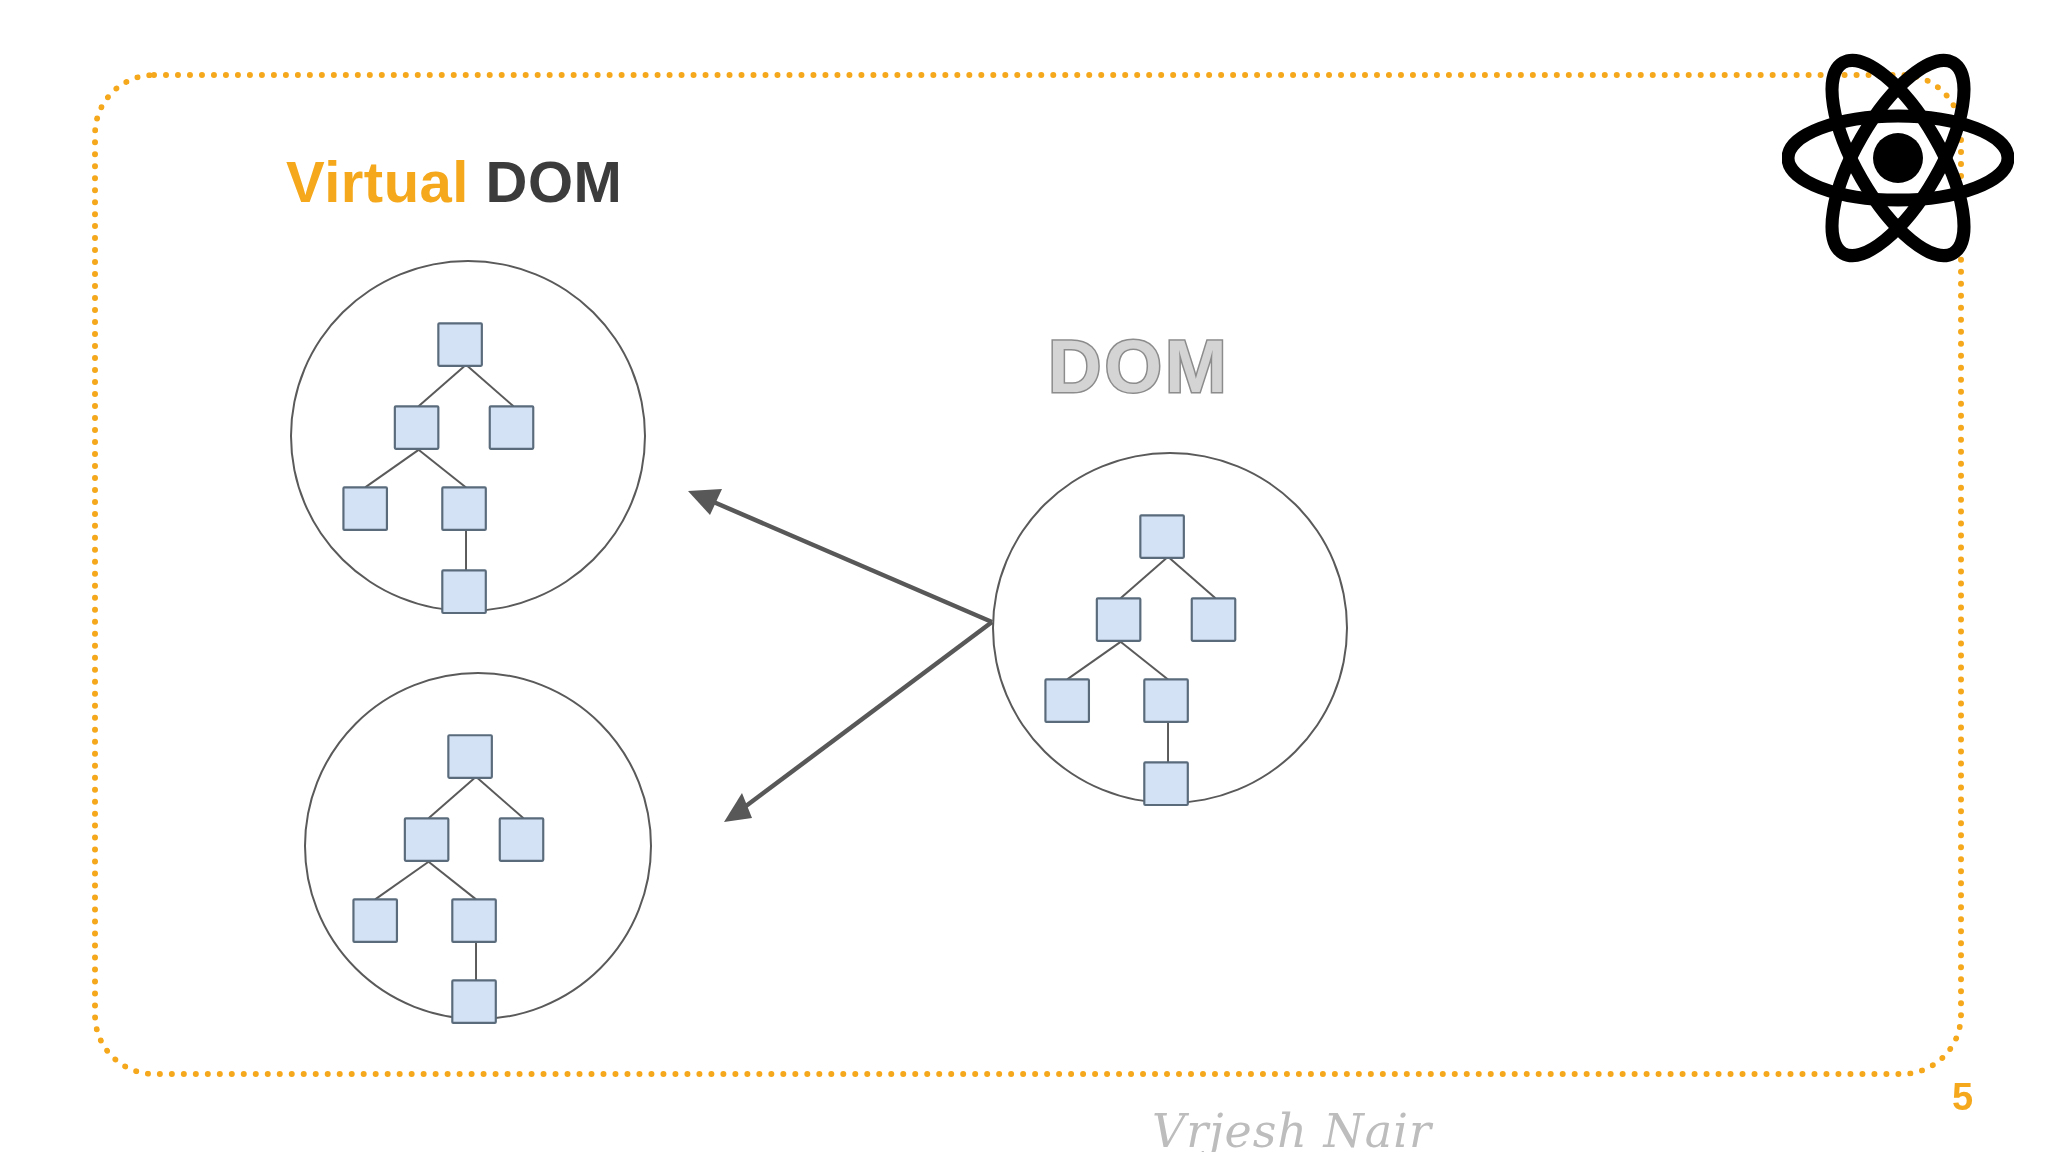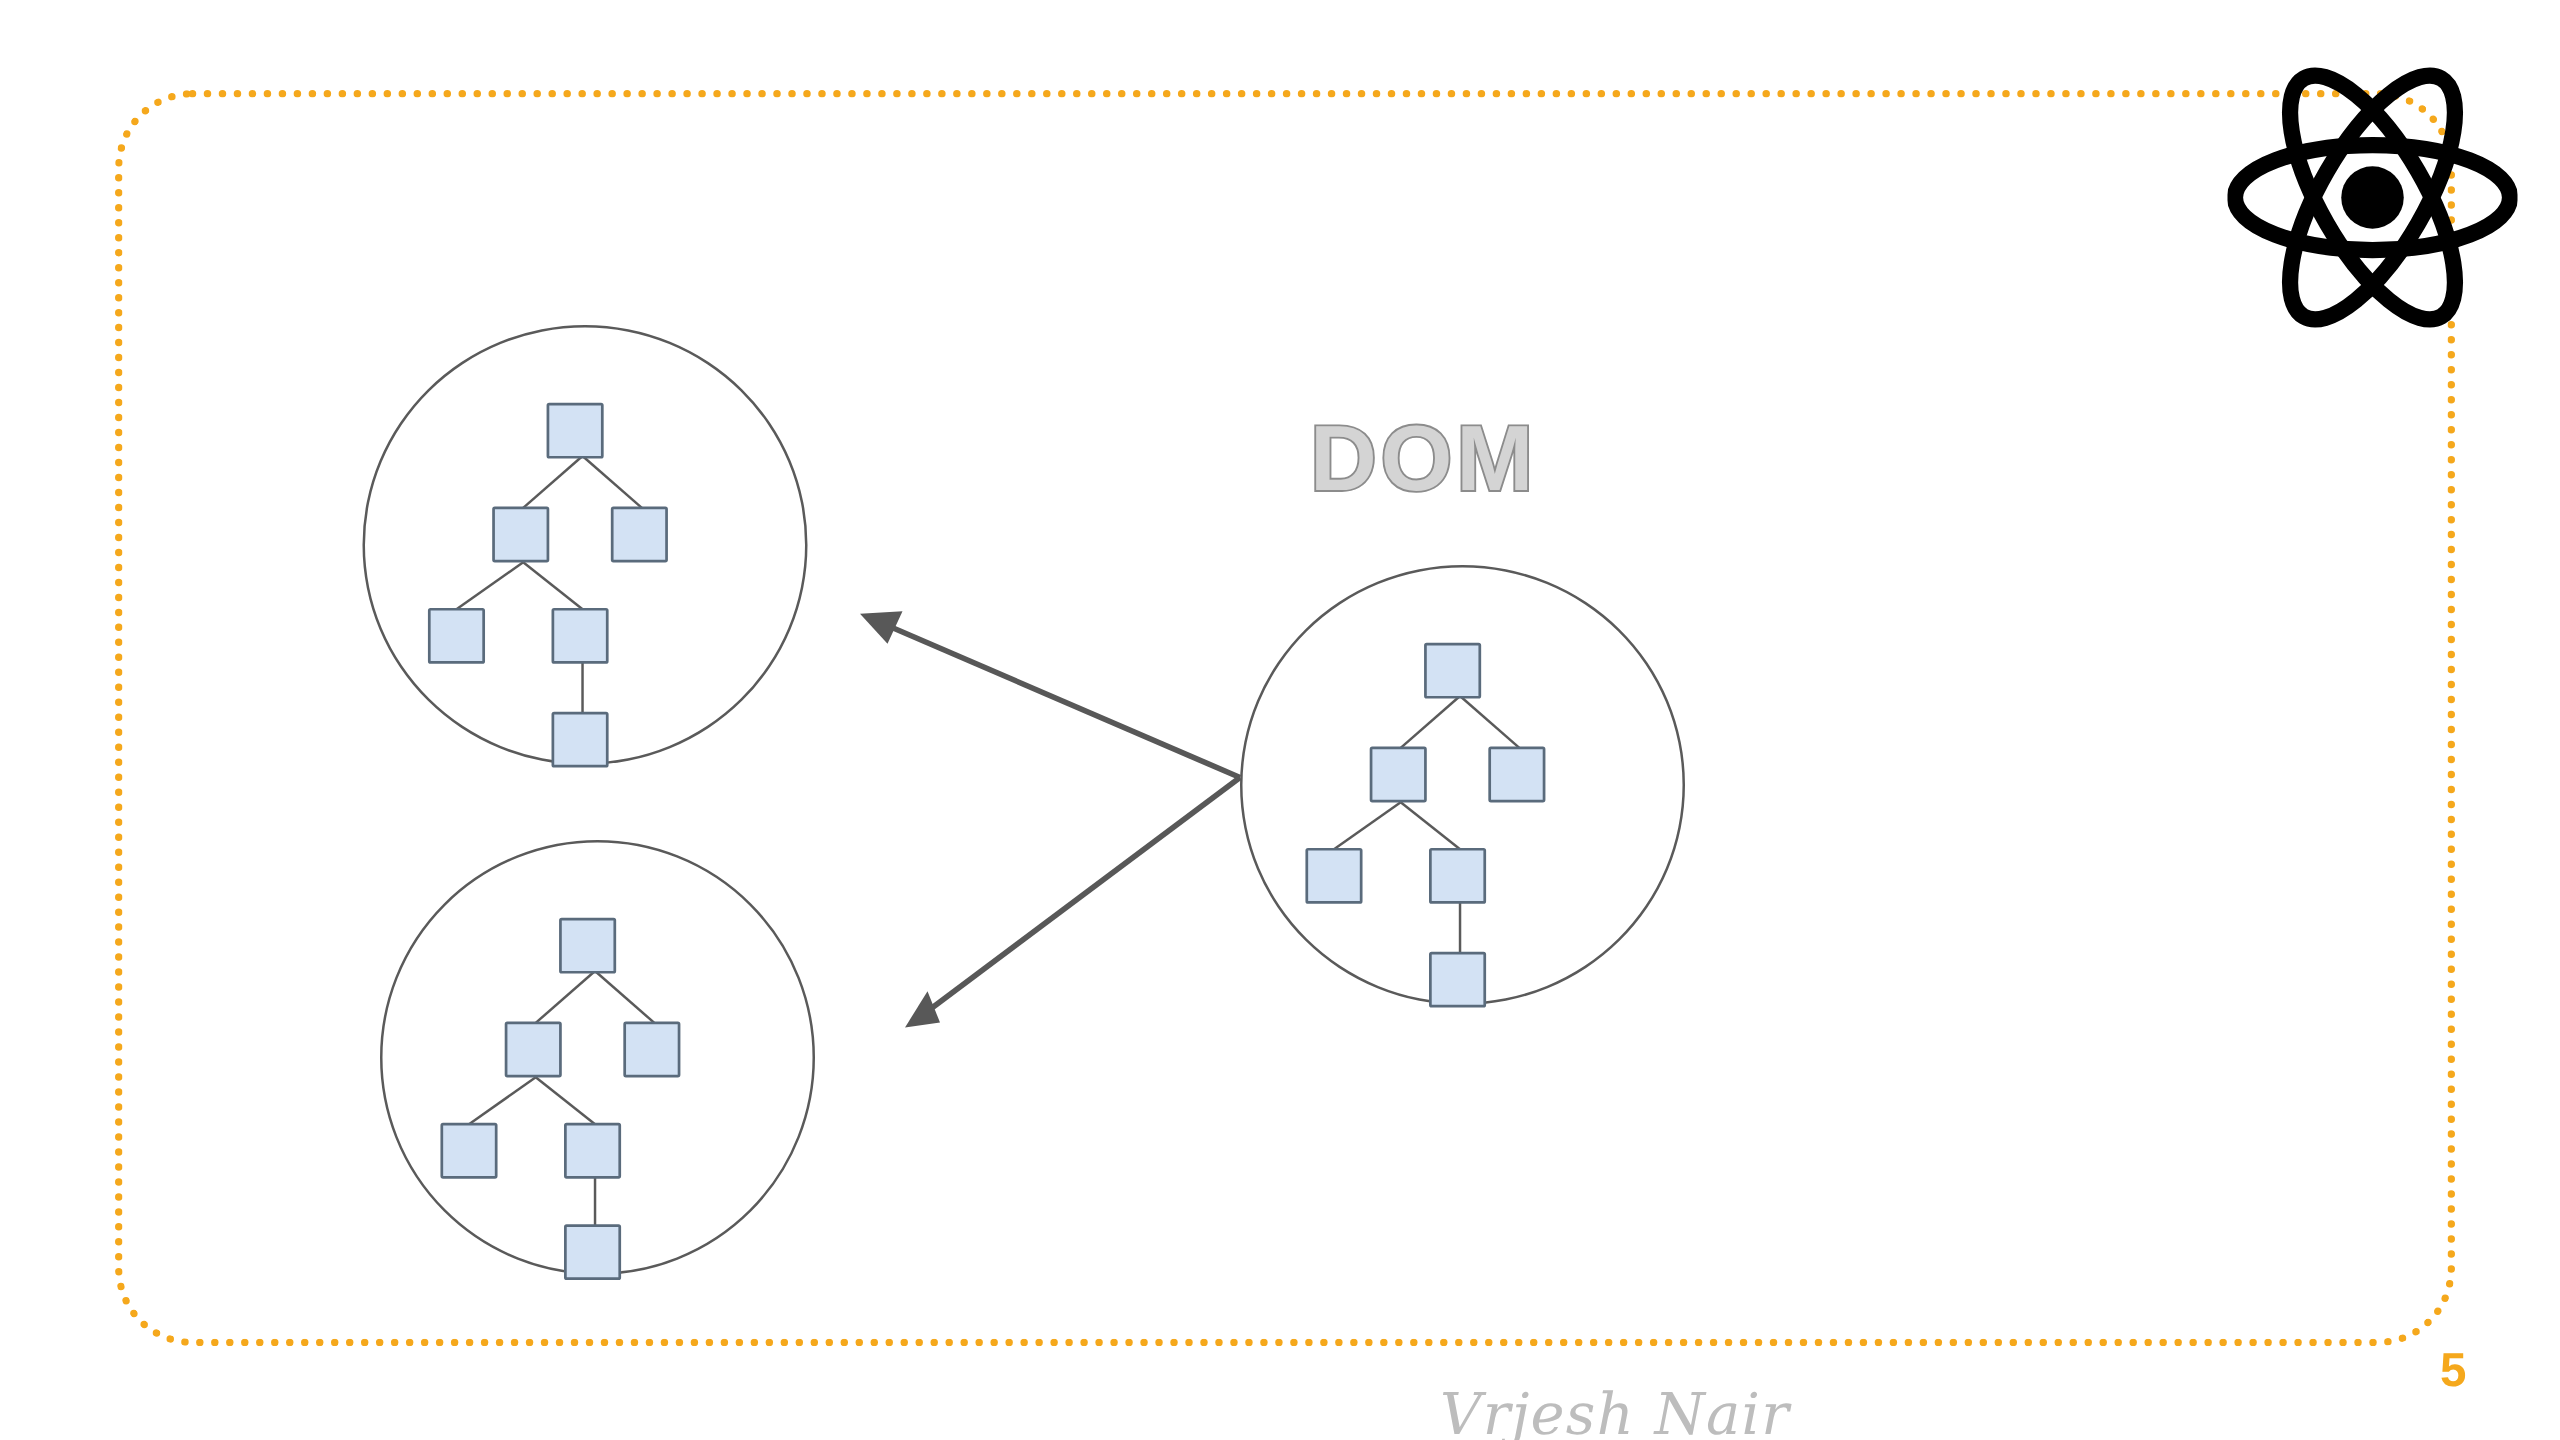--- a/index.html
+++ b/index.html
@@ -129,20 +129,24 @@
     letter-spacing: 1px;
   }
 </style>
 </head>
 <body>
 
 <div id="slide">
 
   <div id="frame"></div>
 
+  <div id="title">
+    <span class="accent">Virtual</span>
+    <span class="neutral">DOM</span>
+  </div>
 
   <svg id="react-logo" viewBox="0 0 232 240">
     <g fill="none" stroke="#000000" stroke-width="13">
       <ellipse cx="116" cy="120" rx="110" ry="42"></ellipse>
       <ellipse cx="116" cy="120" rx="110" ry="42" transform="rotate(60 116 120)"></ellipse>
       <ellipse cx="116" cy="120" rx="110" ry="42" transform="rotate(120 116 120)"></ellipse>
     </g>
     <circle cx="116" cy="120" r="25" fill="#000000"></circle>
   </svg>
 

